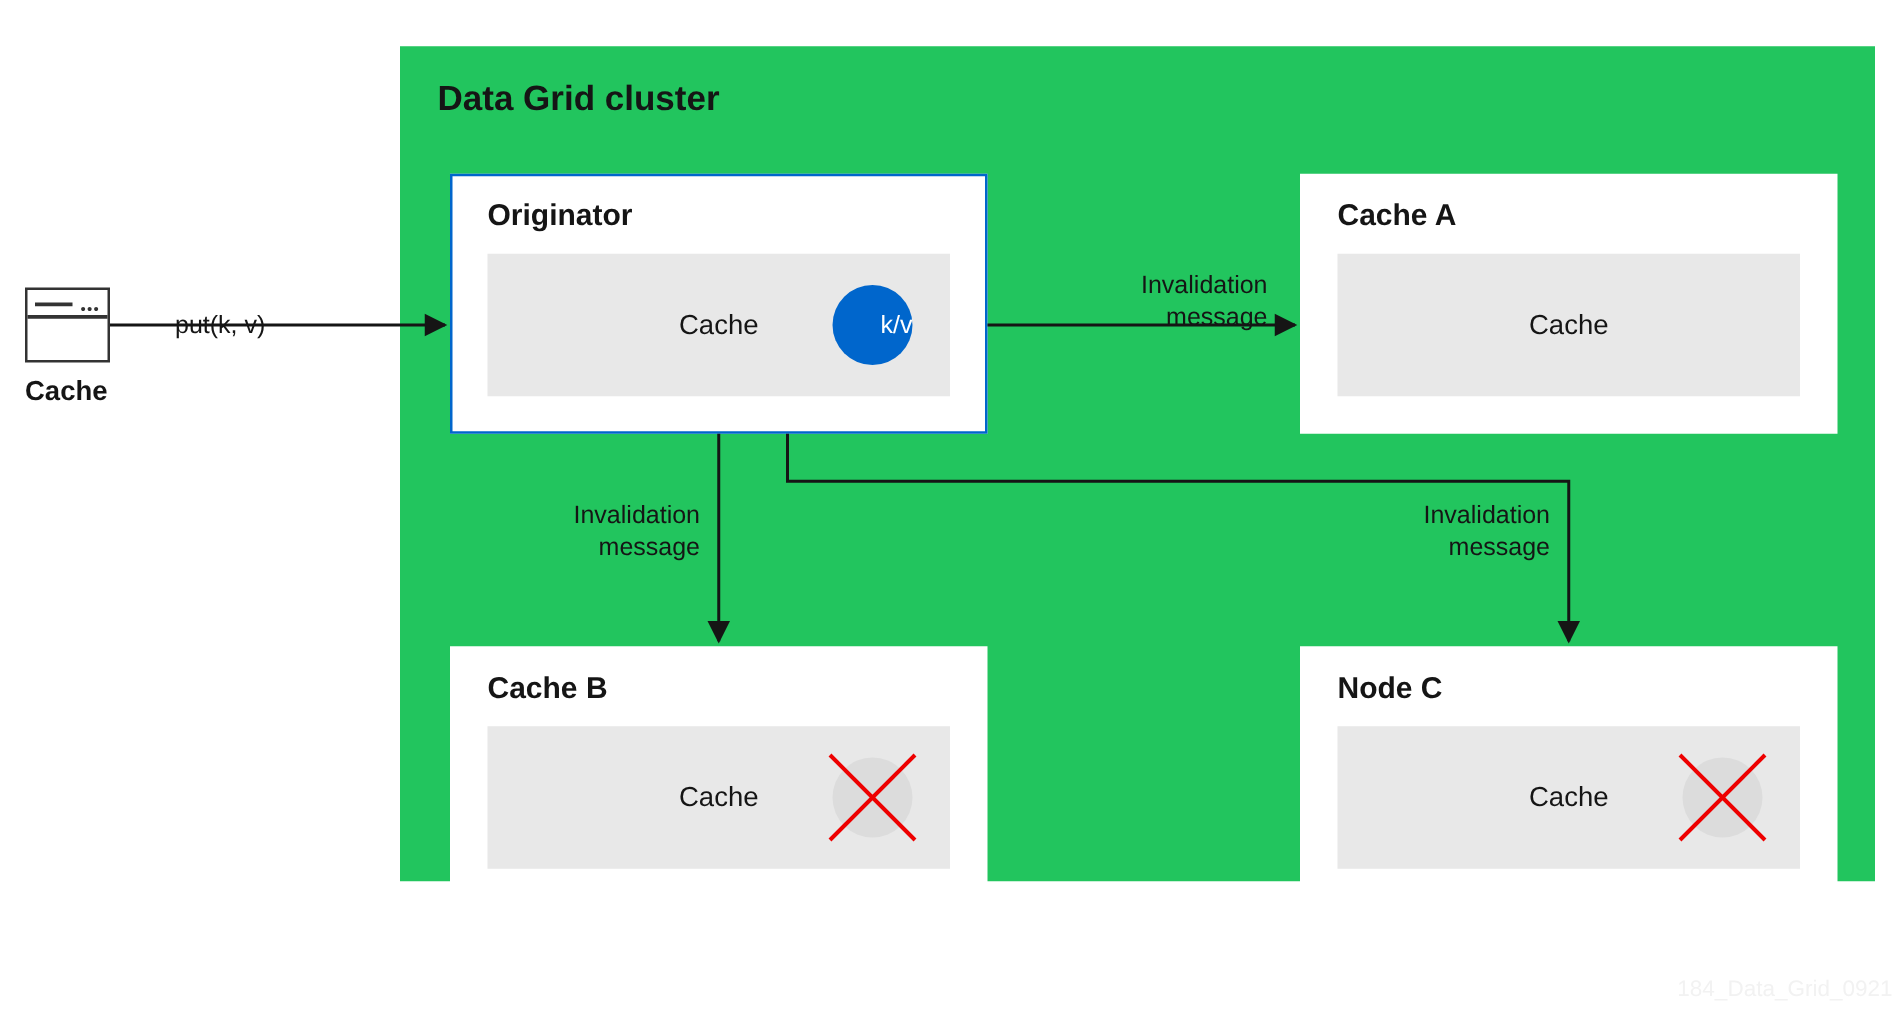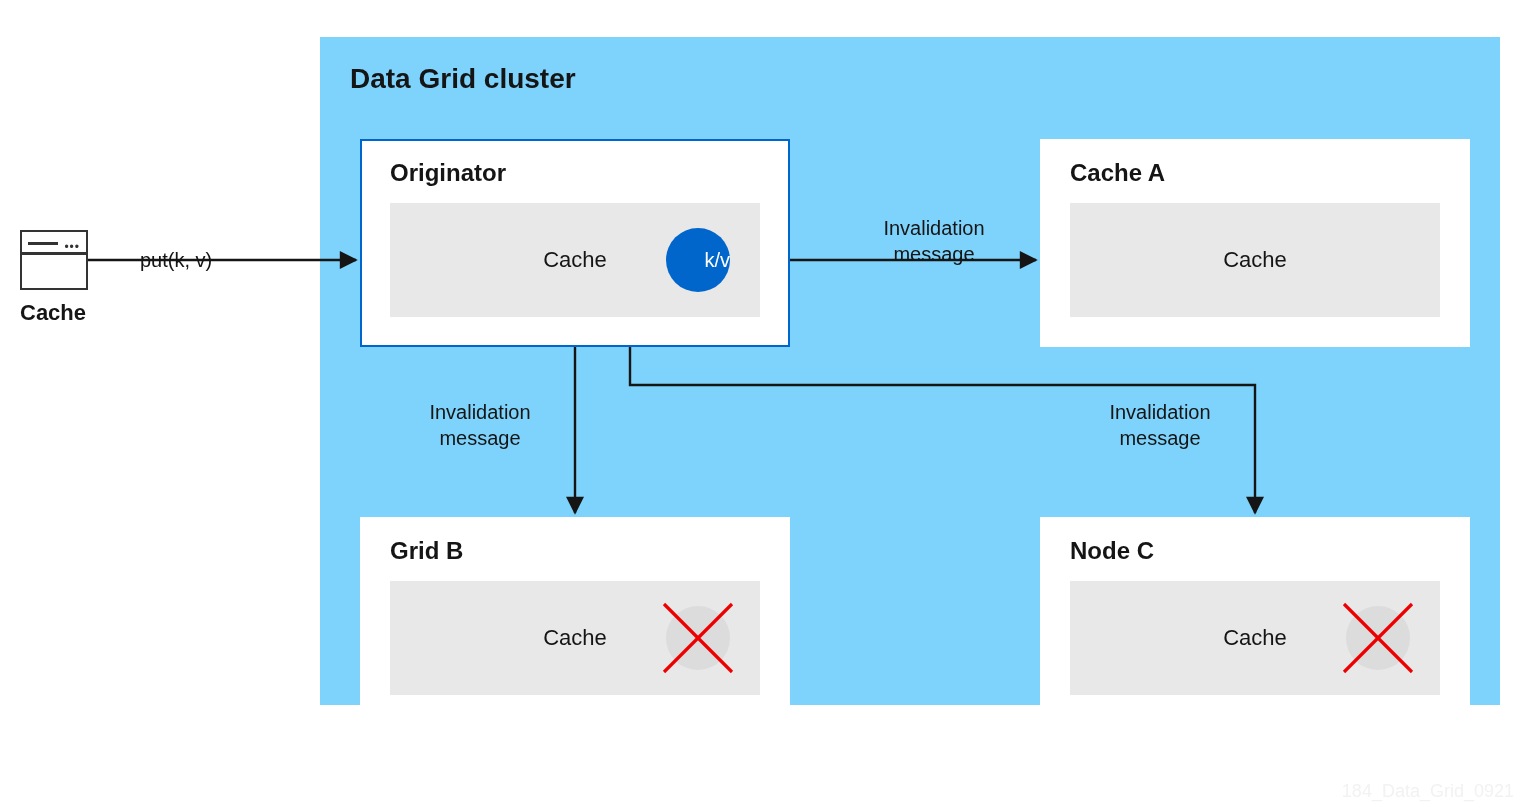--- a/index.html
+++ b/index.html
@@ -16,21 +16,21 @@
     width: 1520px;
     height: 808px;
   }
   
   .cluster {
     position: absolute;
     left: 320px;
     top: 37px;
     width: 1180px;
     height: 668px;
-    background: #7dd3fc;
+    background: #22c55e;
   }
   .cluster-title {
     position: absolute;
     left: 30px;
     top: 26px;
     font-size: 28px;
     font-weight: 700;
   }
   
   .node {
@@ -136,21 +136,21 @@
     position: absolute;
     left: 20px;
     top: 300px;
     font-size: 22px;
     font-weight: 700;
   }
   
   .arrow-label {
     position: absolute;
     font-size: 20px;
-    text-align: center;
+    text-align: right;
     color: #151515;
     line-height: 1.28;
   }
   svg.overlay {
     position: absolute;
     left: 0; top: 0;
     width: 1520px;
     height: 808px;
     pointer-events: none;
   }
@@ -188,21 +188,21 @@
     </div>
 
     <div class="node" style="left:720px; top:102px;">
       <div class="node-title">Cache A</div>
       <div class="cache">
         <div class="cache-label">Cache</div>
       </div>
     </div>
 
     <div class="node" style="left:40px; top:480px;">
-      <div class="node-title">Grid B</div>
+      <div class="node-title">Cache B</div>
       <div class="cache">
         <div class="cache-label">Cache</div>
         <div class="kv-ghost"></div>
         <svg class="kv-x" viewBox="0 0 84 84">
           <line x1="8" y1="8" x2="76" y2="76"></line>
           <line x1="76" y1="8" x2="8" y2="76"></line>
         </svg>
       </div>
     </div>
 

